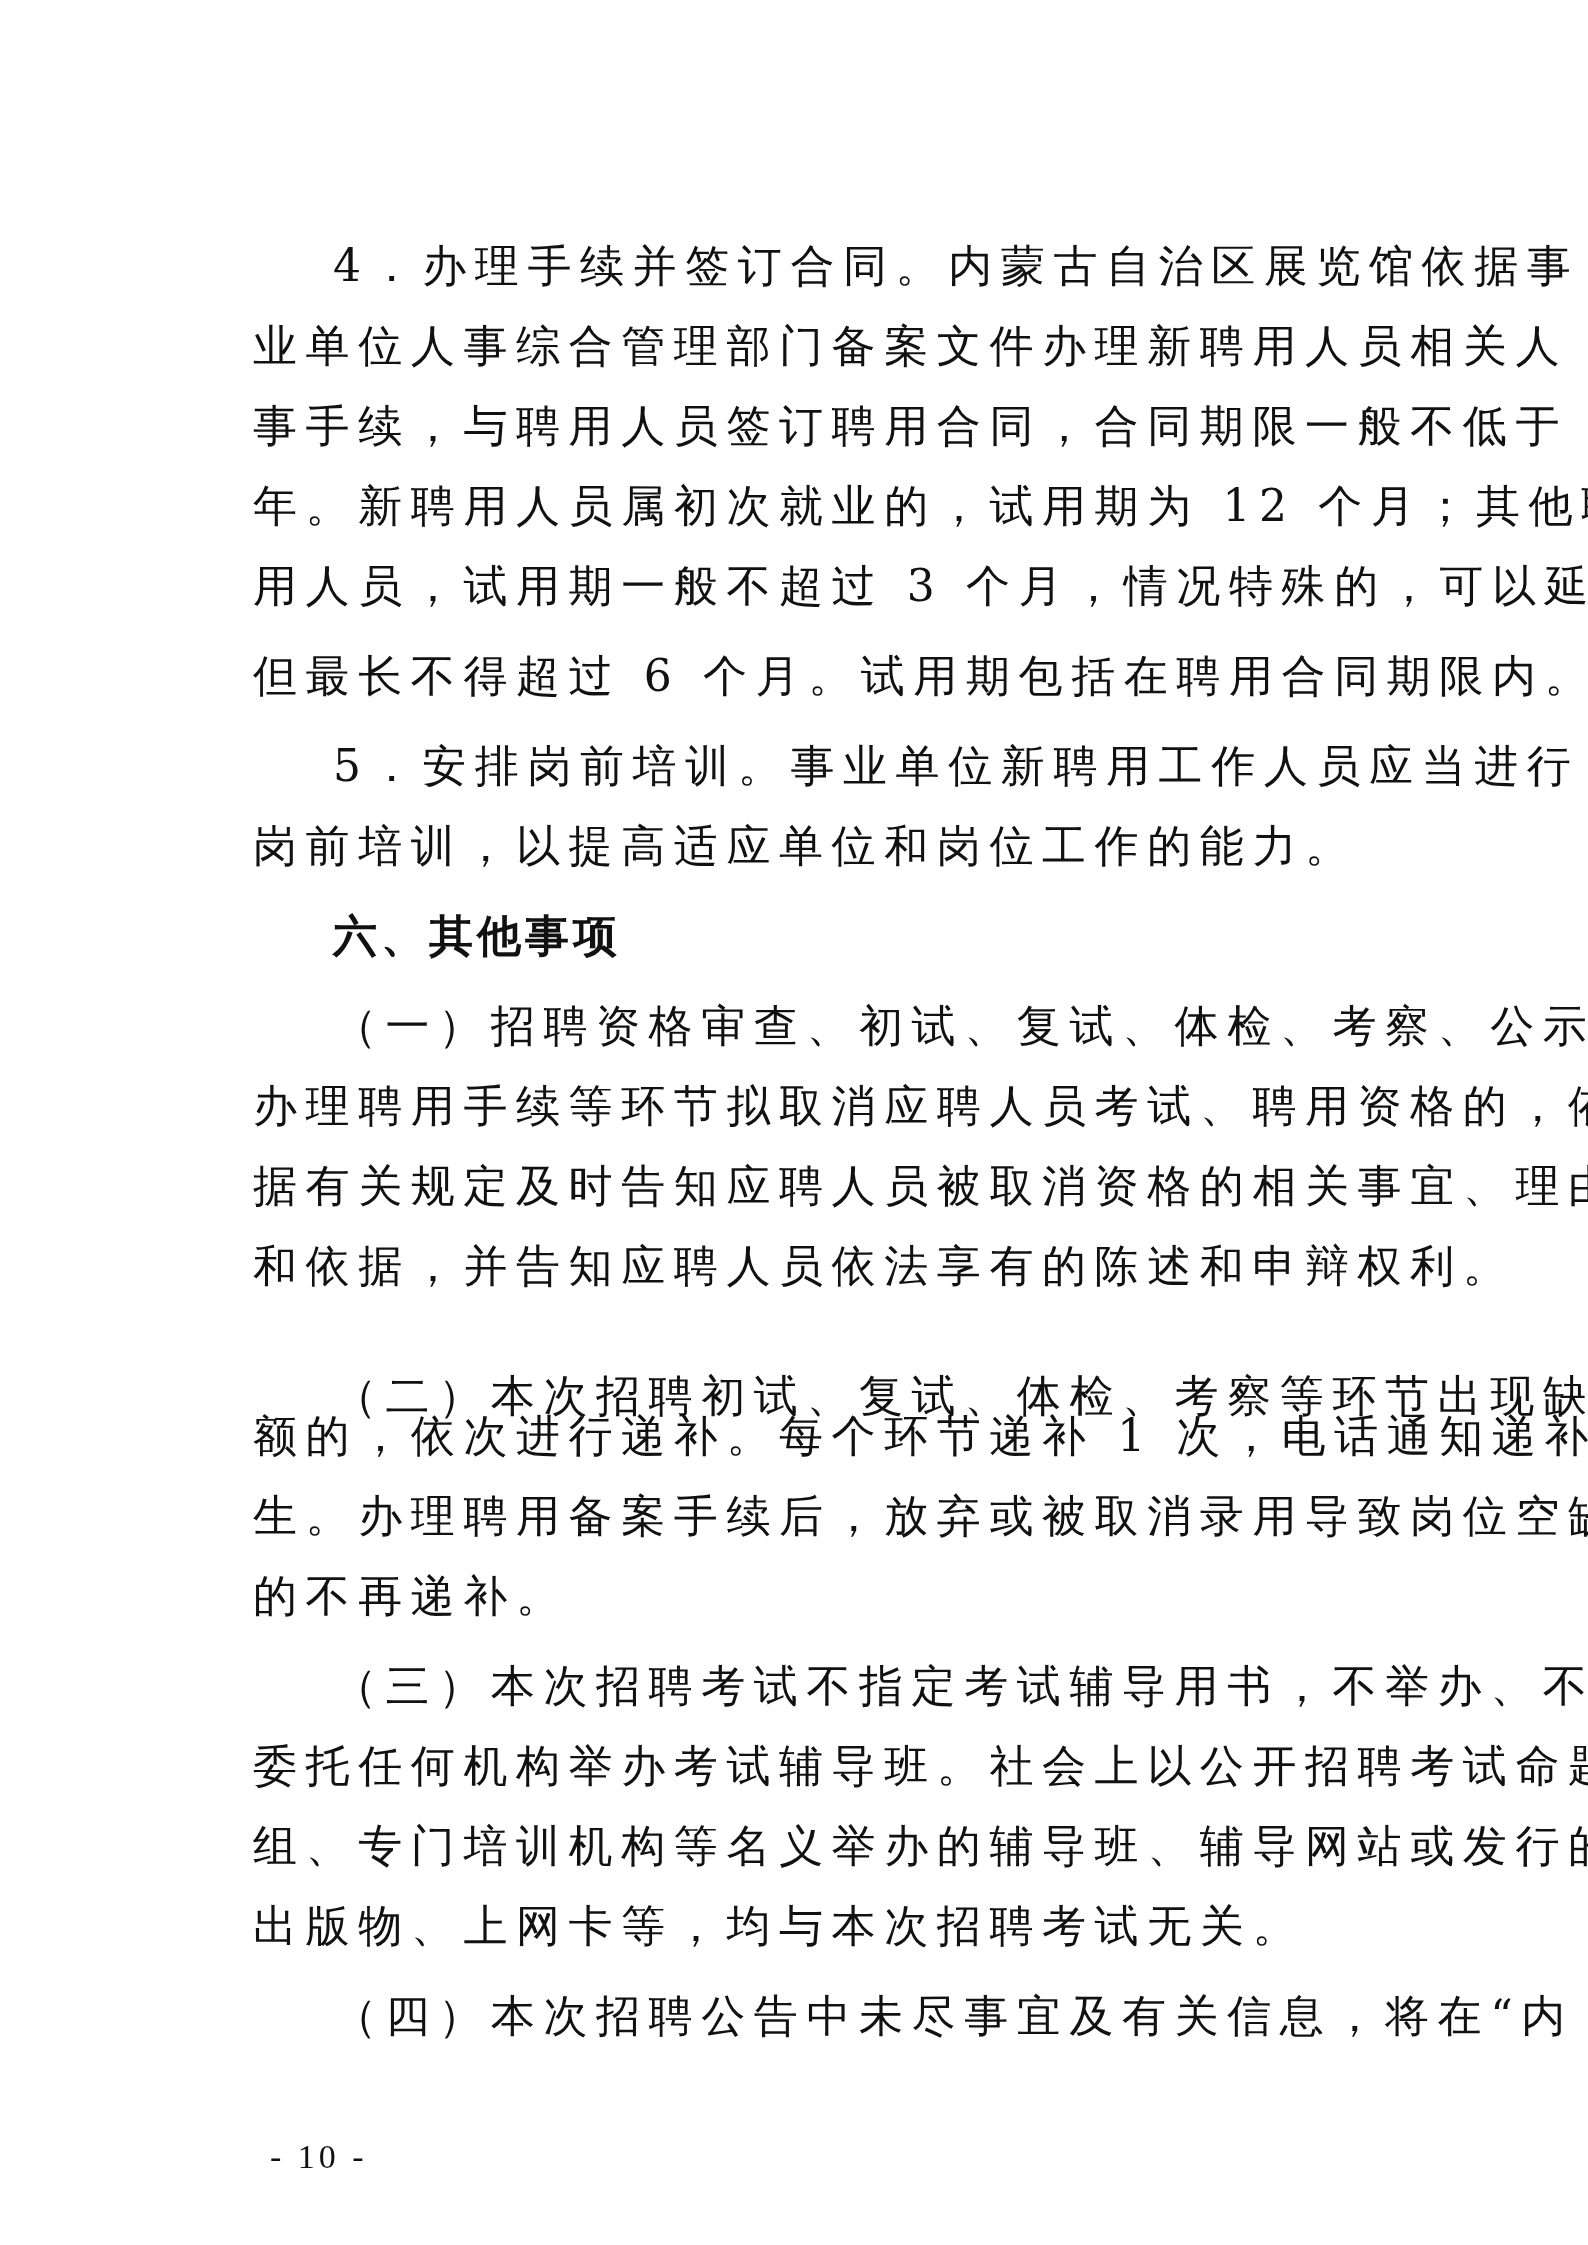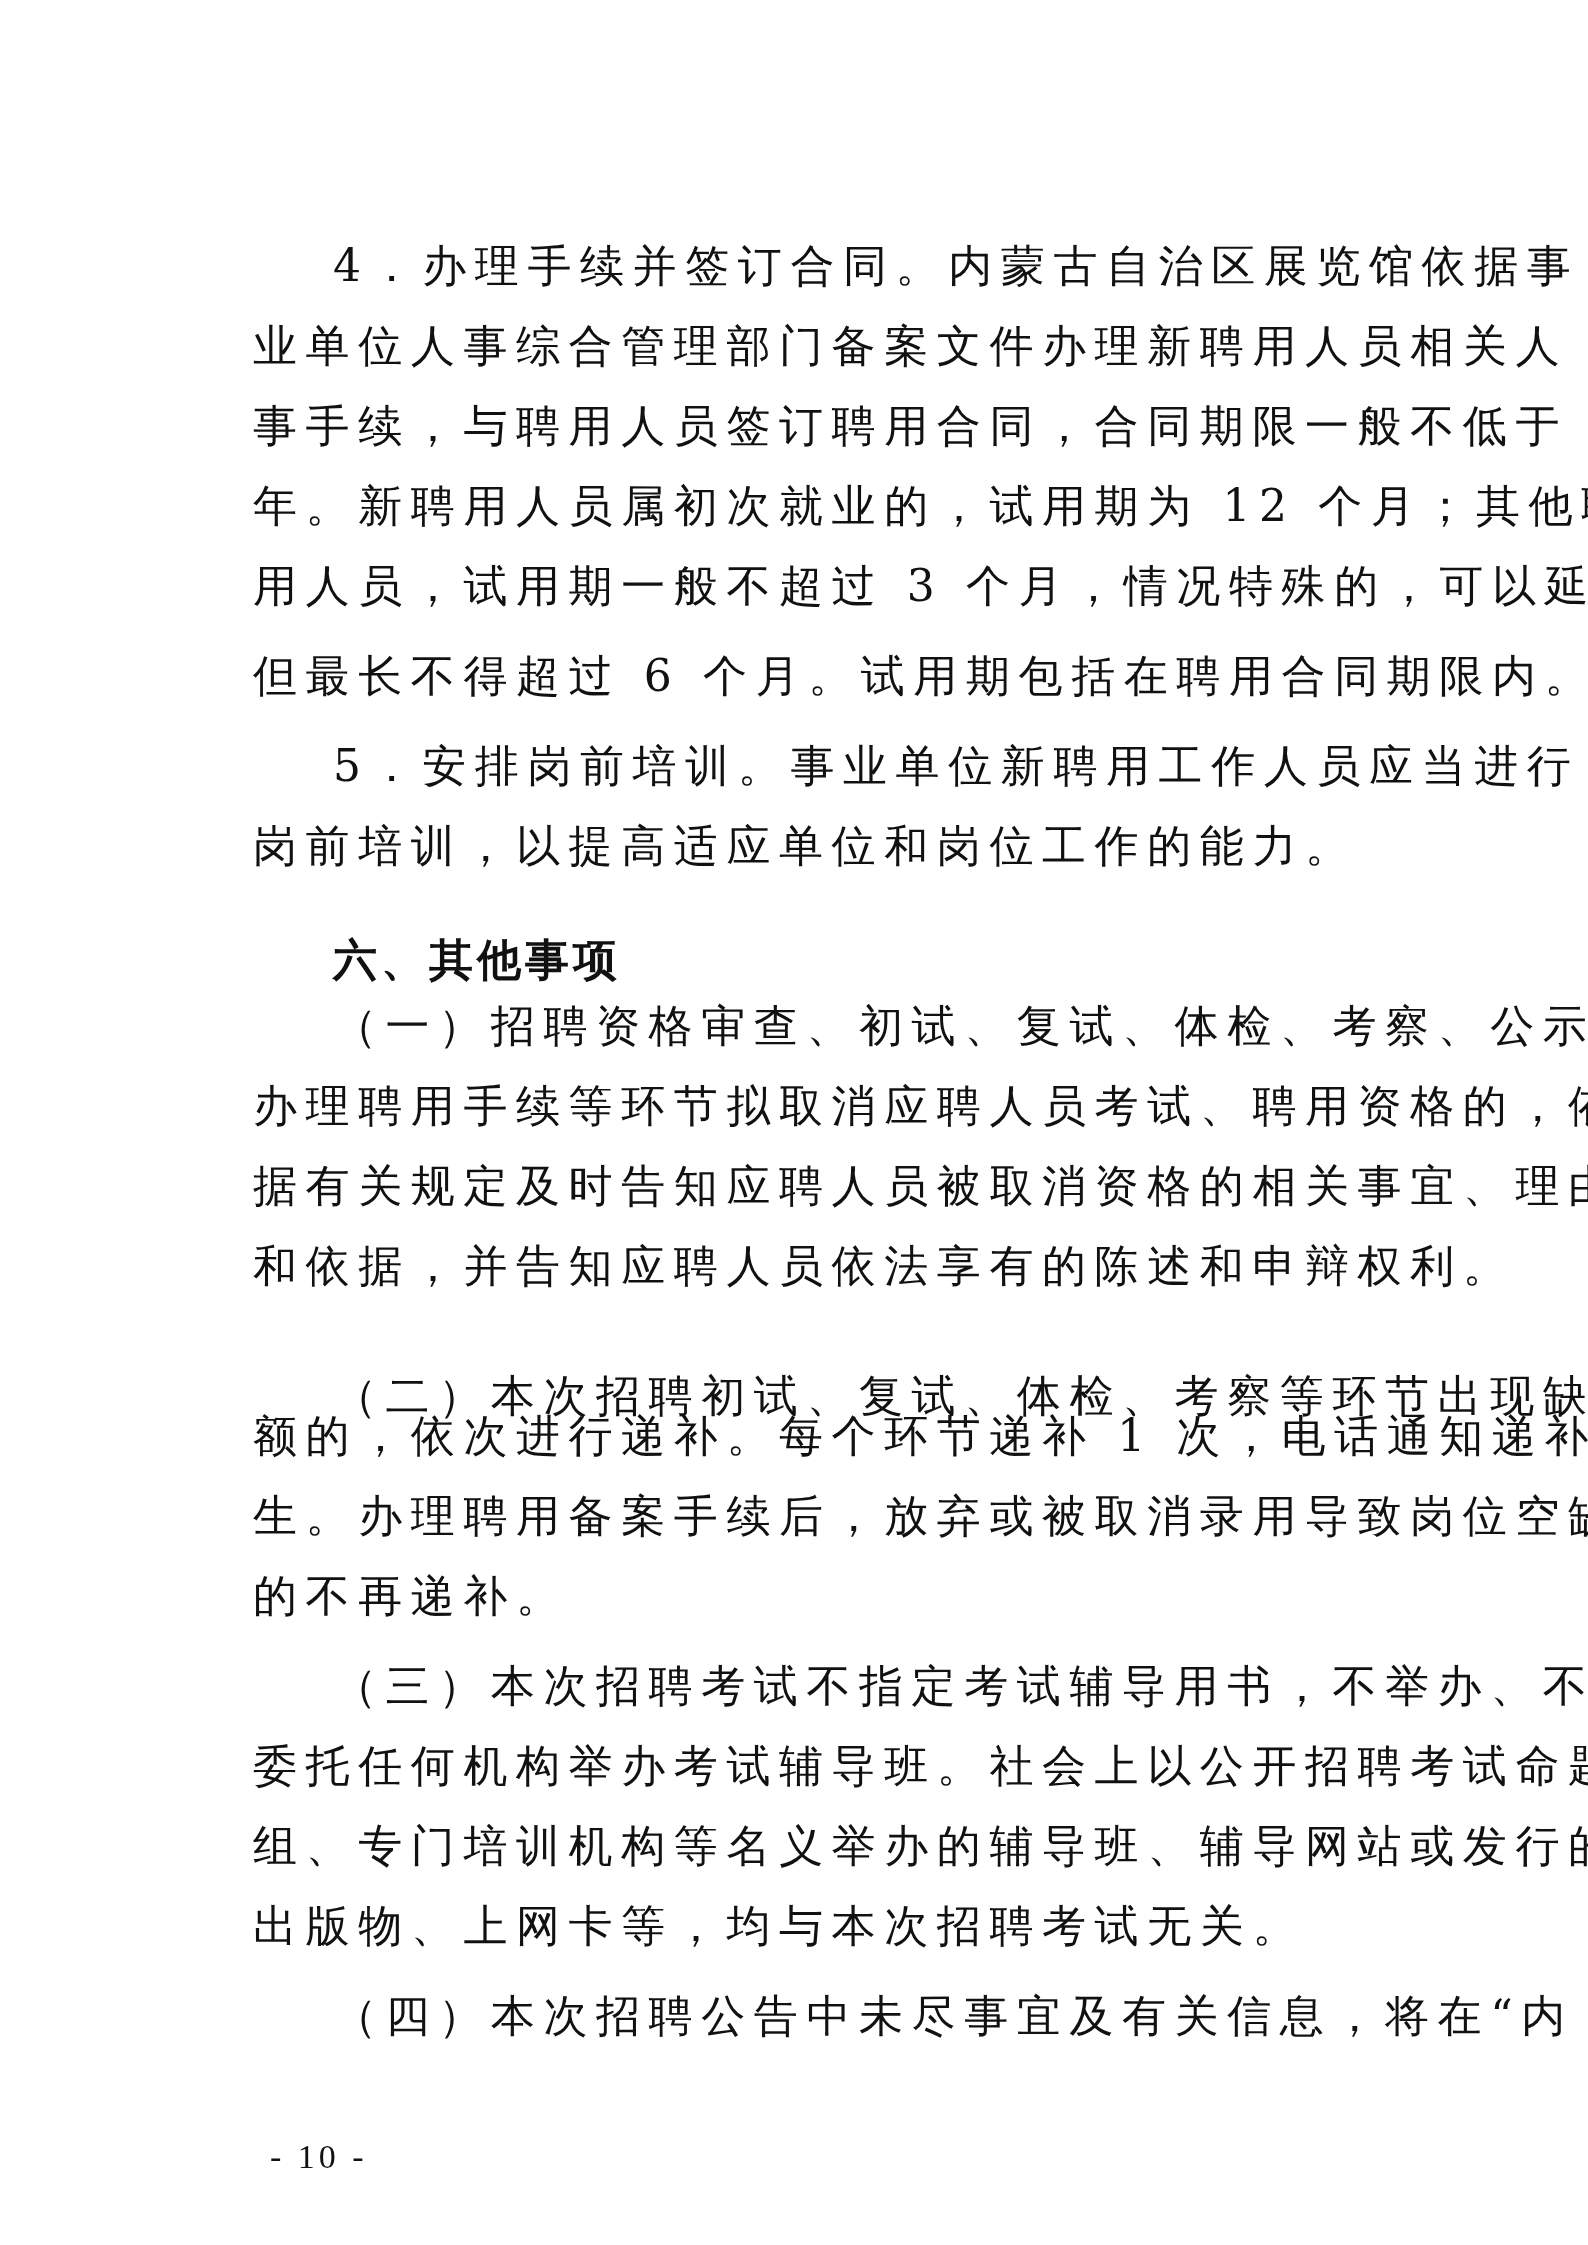--- a/index.html
+++ b/index.html
@@ -30,21 +30,20 @@
       line-height: 56px;
       white-space: nowrap;
       letter-spacing: 8.6px;
       font-weight: normal;
     }
     .indent { left: 333px; }
     .heading {
       font-family: "DejaVu Sans", "Liberation Sans", sans-serif;
       font-weight: bold;
       letter-spacing: 4px;
-      margin-top: 24px;
     }
     .page-number {
       position: absolute;
       left: 270px;
       top: 2132px;
       font-size: 34px;
       line-height: 50px;
       font-family: "Liberation Serif", serif;
       letter-spacing: 4px;
     }

